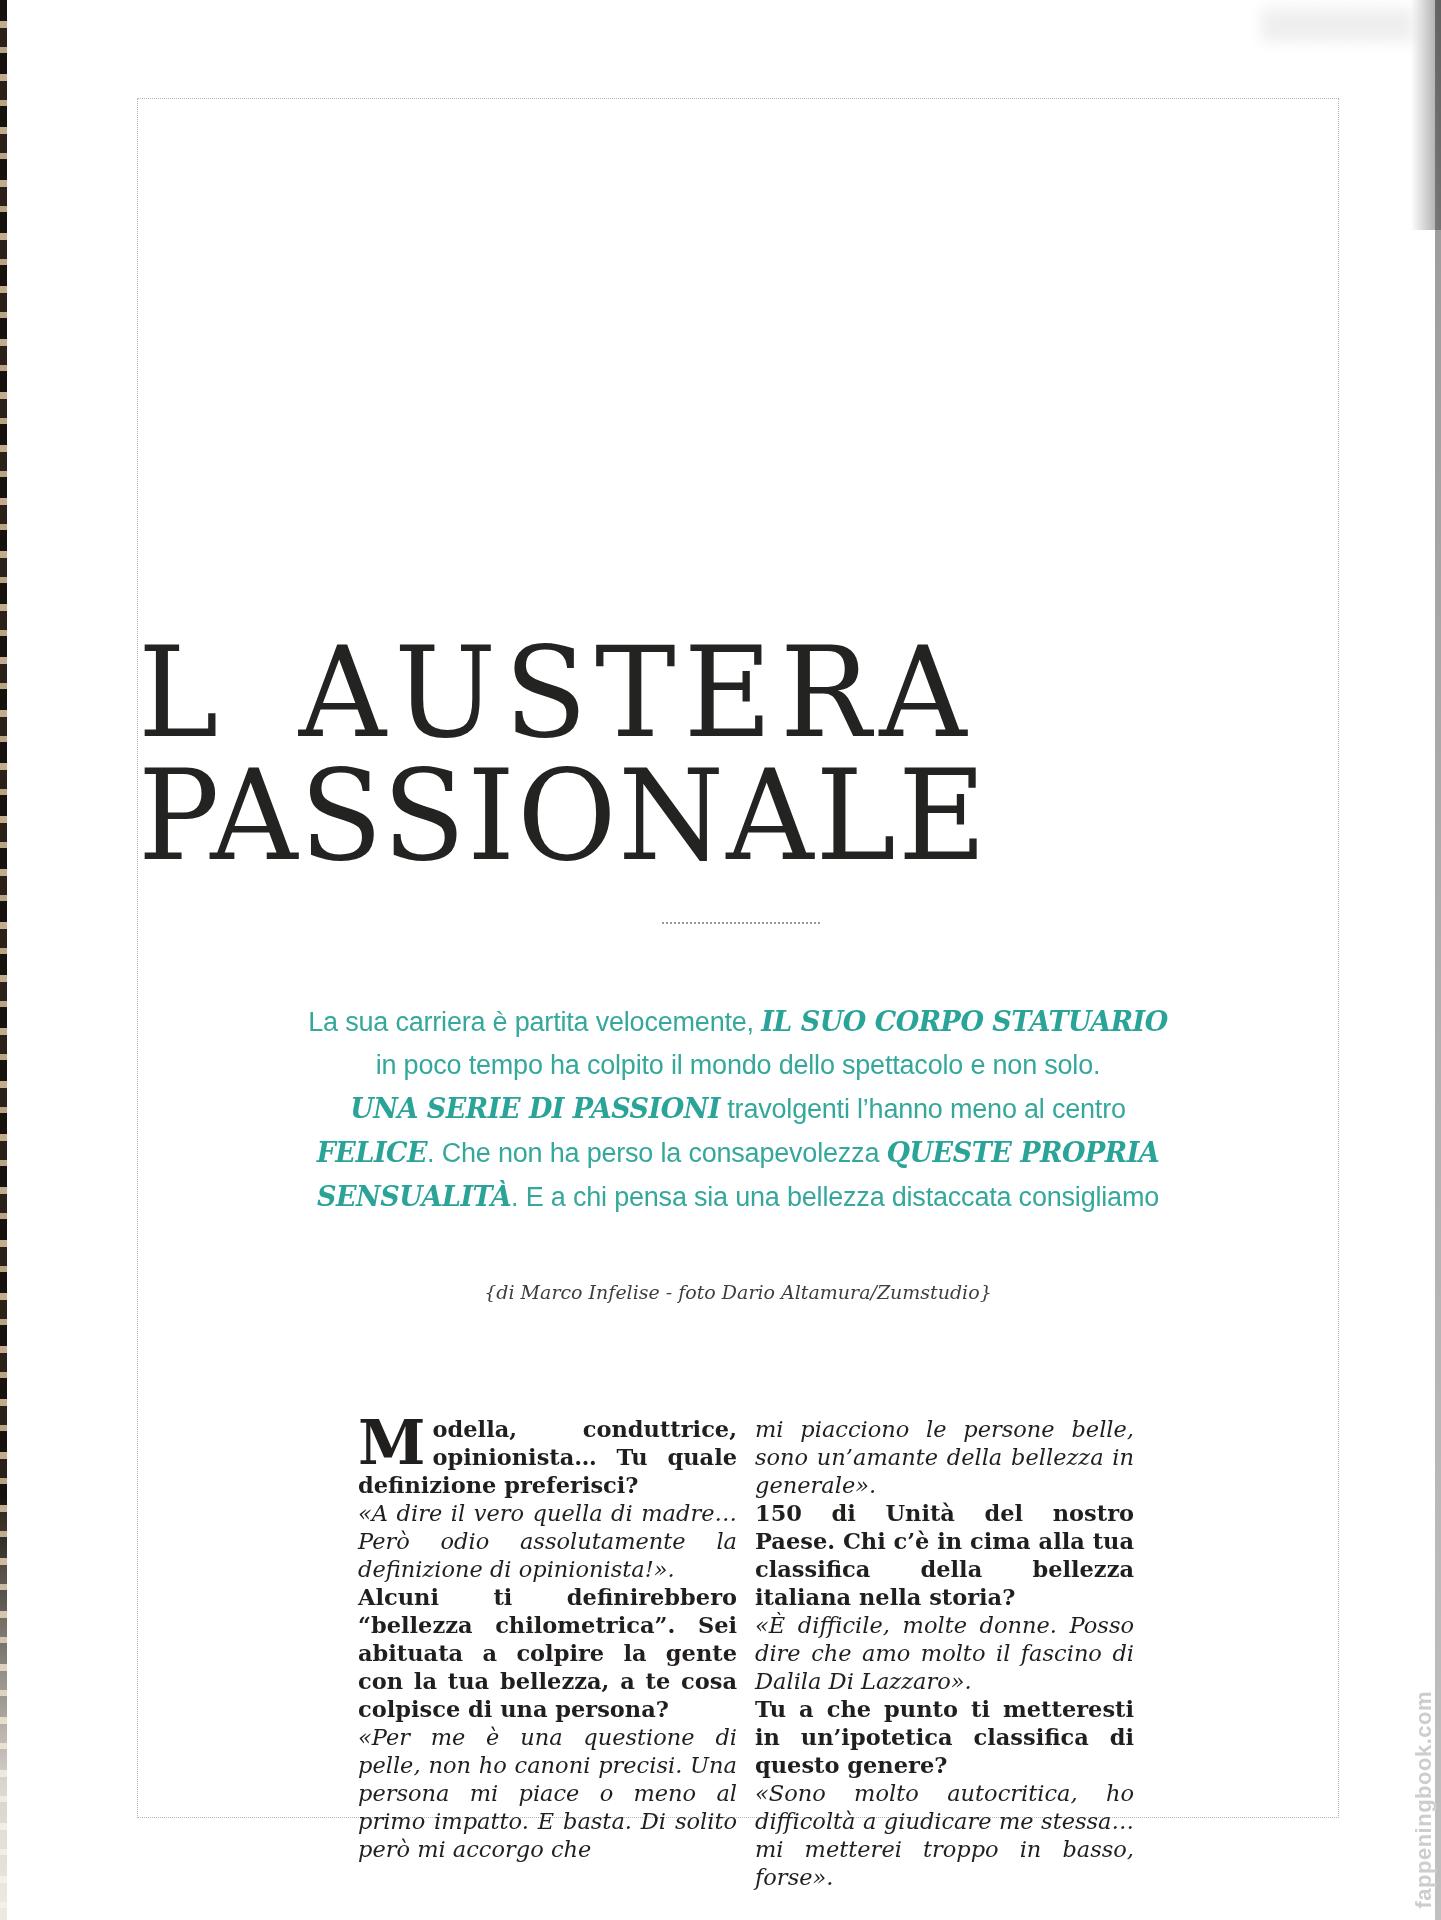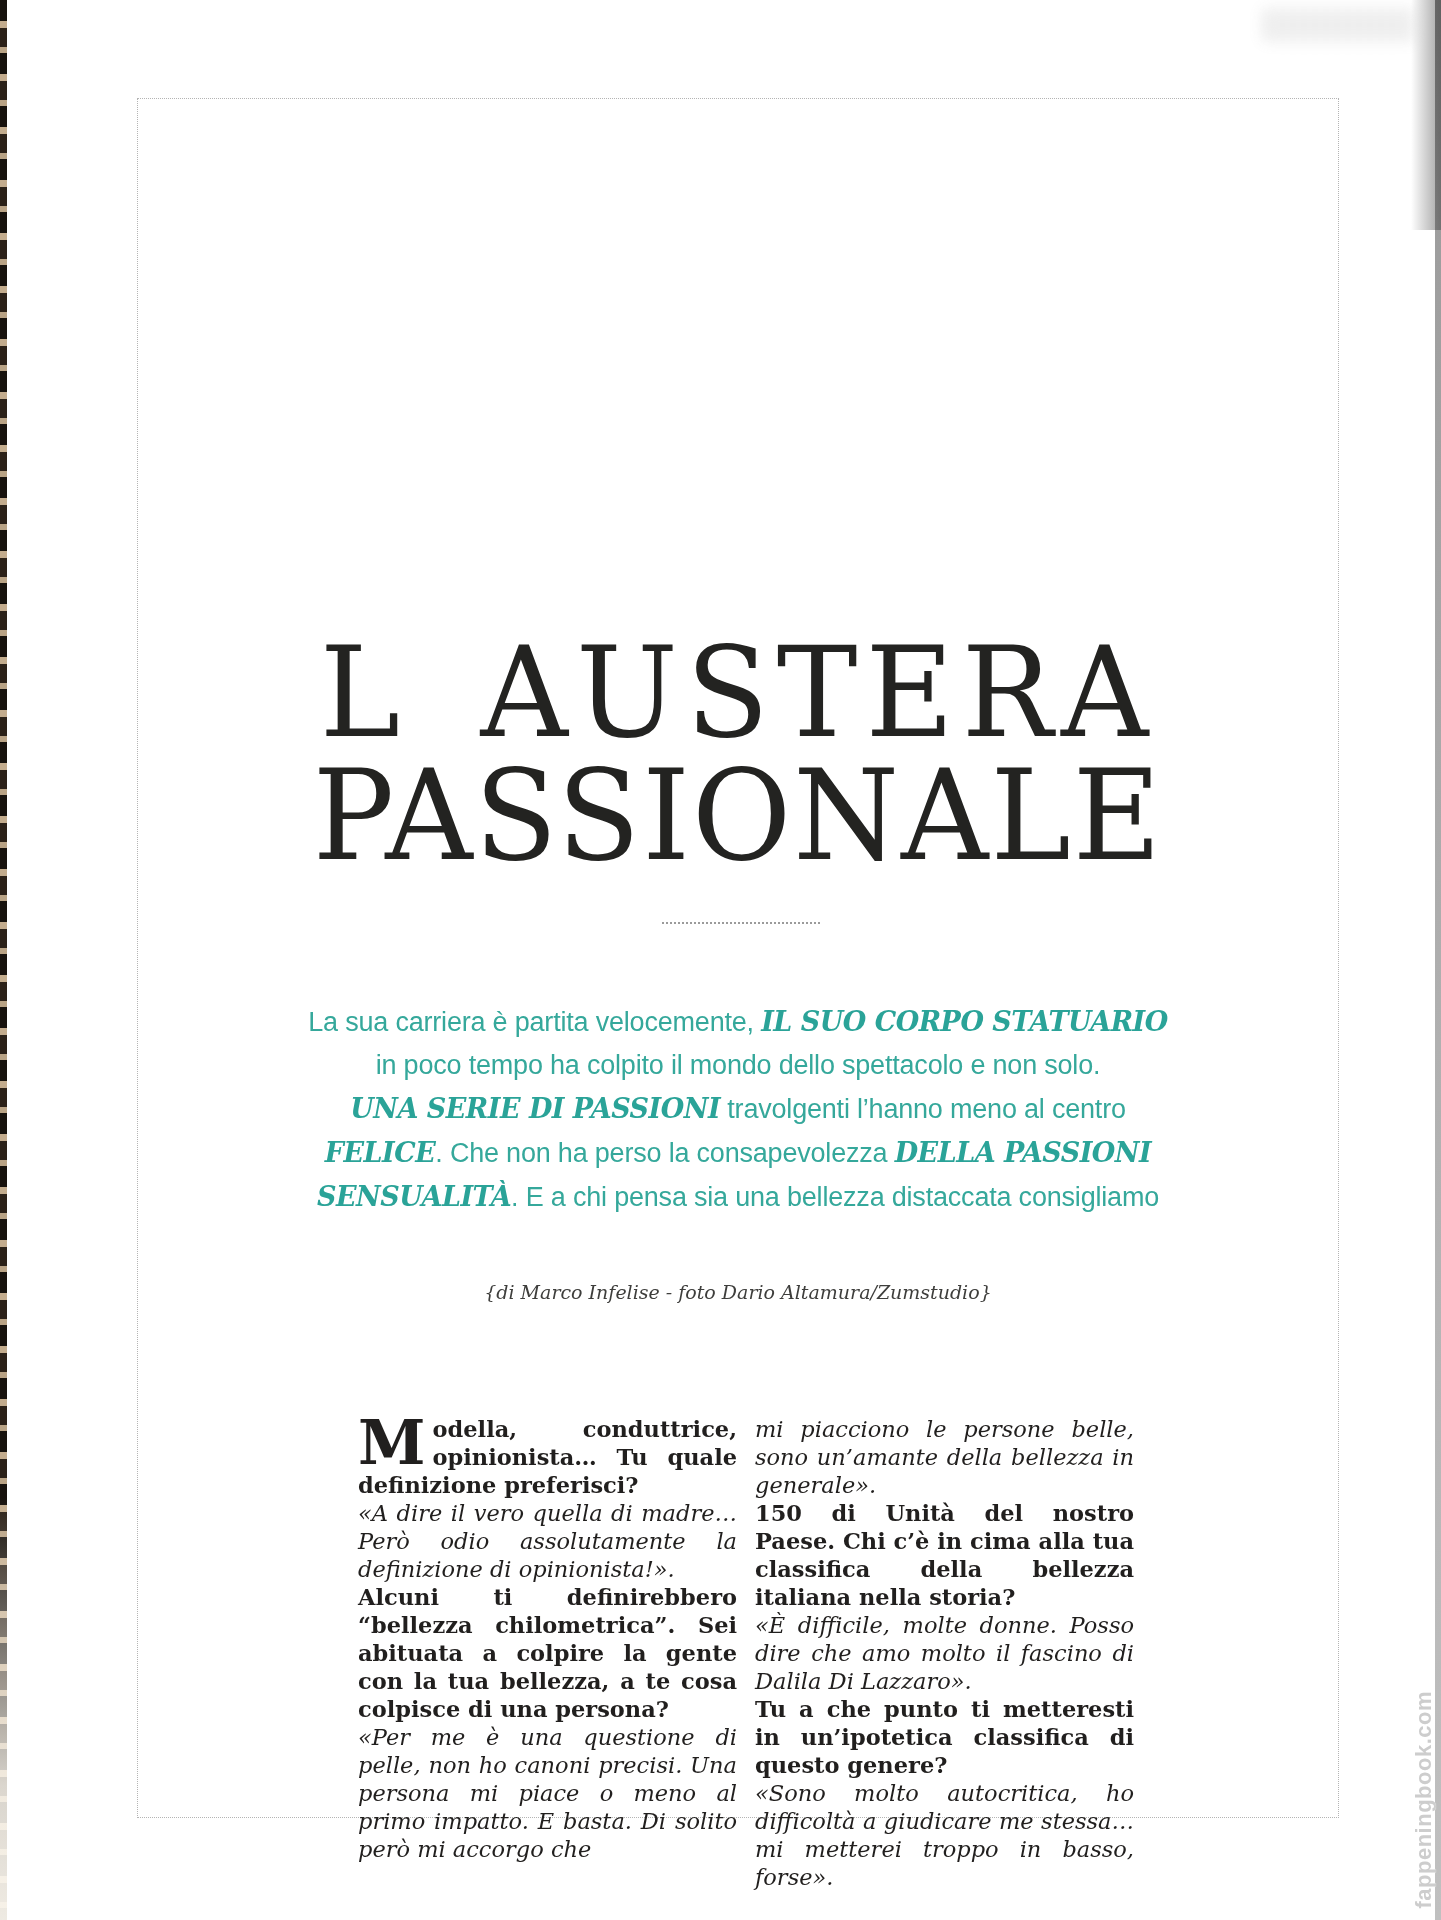--- a/index.html
+++ b/index.html
@@ -52,21 +52,21 @@
   .masthead{position:absolute;top:364px;left:0;width:100%;text-align:center;}
   .bunny{display:inline-block;}
   .artist{
     margin-top:2px;
     font-family:"DejaVu Serif","Liberation Serif",serif;
     font-size:26px;line-height:30px;
     color:#2aa398;
     letter-spacing:.2px;
   }
 
-  .title{position:absolute;top:532px;left:0;width:100%;text-align:center;color:#232321;}
+  .title{position:absolute;top:532px;left:0;width:100%;color:#232321;}
   .title .t1,.title .t2{
     font-family:"DejaVu Serif","Liberation Serif",serif;
     font-weight:normal;
     font-size:121px;line-height:123px;
     margin:0;
     transform:scaleY(1.04);
   }
   .title .t1{letter-spacing:8px;word-spacing:26px;}
   .title .t2{letter-spacing:2px;}
 
@@ -148,21 +148,21 @@
     <div class="t1">L AUSTERA</div>
     <div class="t2">PASSIONALE</div>
   </div>
 
   <div class="divider"></div>
 
   <div class="intro">
     <div class="il"><span>La sua carriera è partita velocemente, </span><span class="em">IL SUO CORPO STATUARIO</span></div>
     <div class="il"><span>in poco tempo ha colpito il mondo dello spettacolo e non solo.</span></div>
     <div class="il"><span class="em">UNA SERIE DI PASSIONI</span><span> travolgenti l’hanno meno al centro</span></div>
-    <div class="il"><span class="em">FELICE</span><span>. Che non ha perso la consapevolezza </span><span class="em">DELLA PASSIONI</span></div>
+    <div class="il"><span class="em">FELICE</span><span>. Che non ha perso la consapevolezza </span><span class="em">QUESTE PROPRIA</span></div>
     <div class="il"><span class="em">SENSUALITÀ</span><span>. E a chi pensa sia una bellezza distaccata consigliamo</span></div>
   </div>
 
   <div class="byline">{di Marco Infelise - foto Dario Altamura/Zumstudio}</div>
 
   <div class="columns">
     <div class="col">
       <p class="q"><span class="dropcap">M</span><span>odella, conduttrice, opinionista… Tu quale definizione preferisci?</span></p>
       <p class="a">«A dire il vero quella di madre… Però odio assolutamente la definizione di opinionista!».</p>
       <p class="q">Alcuni ti definirebbero “bellezza chilometrica”. Sei abituata a colpire la gente con la tua bellezza, a te cosa colpisce di una persona?</p>

